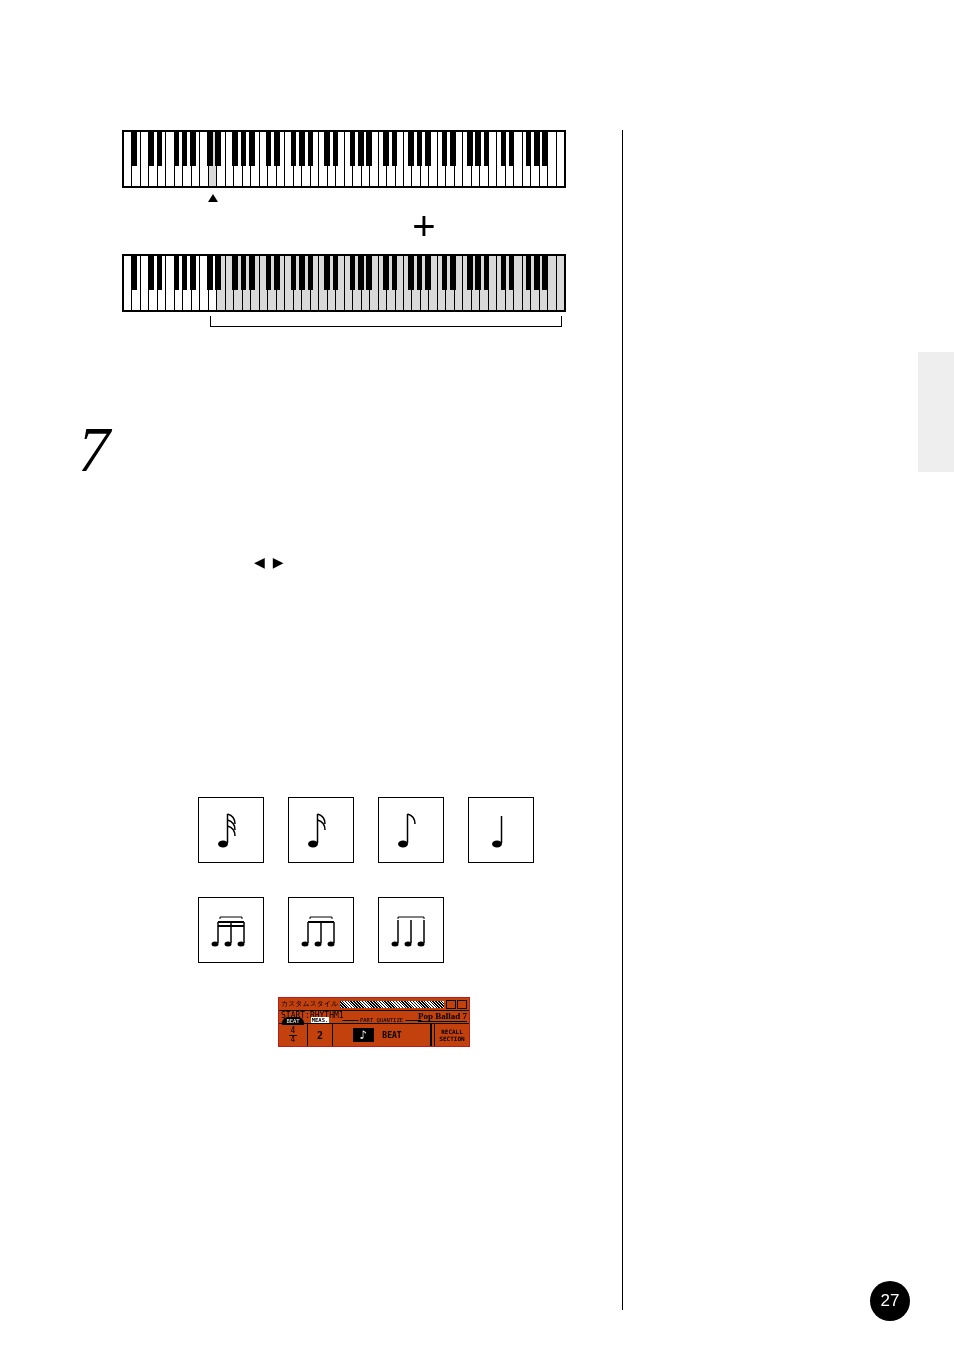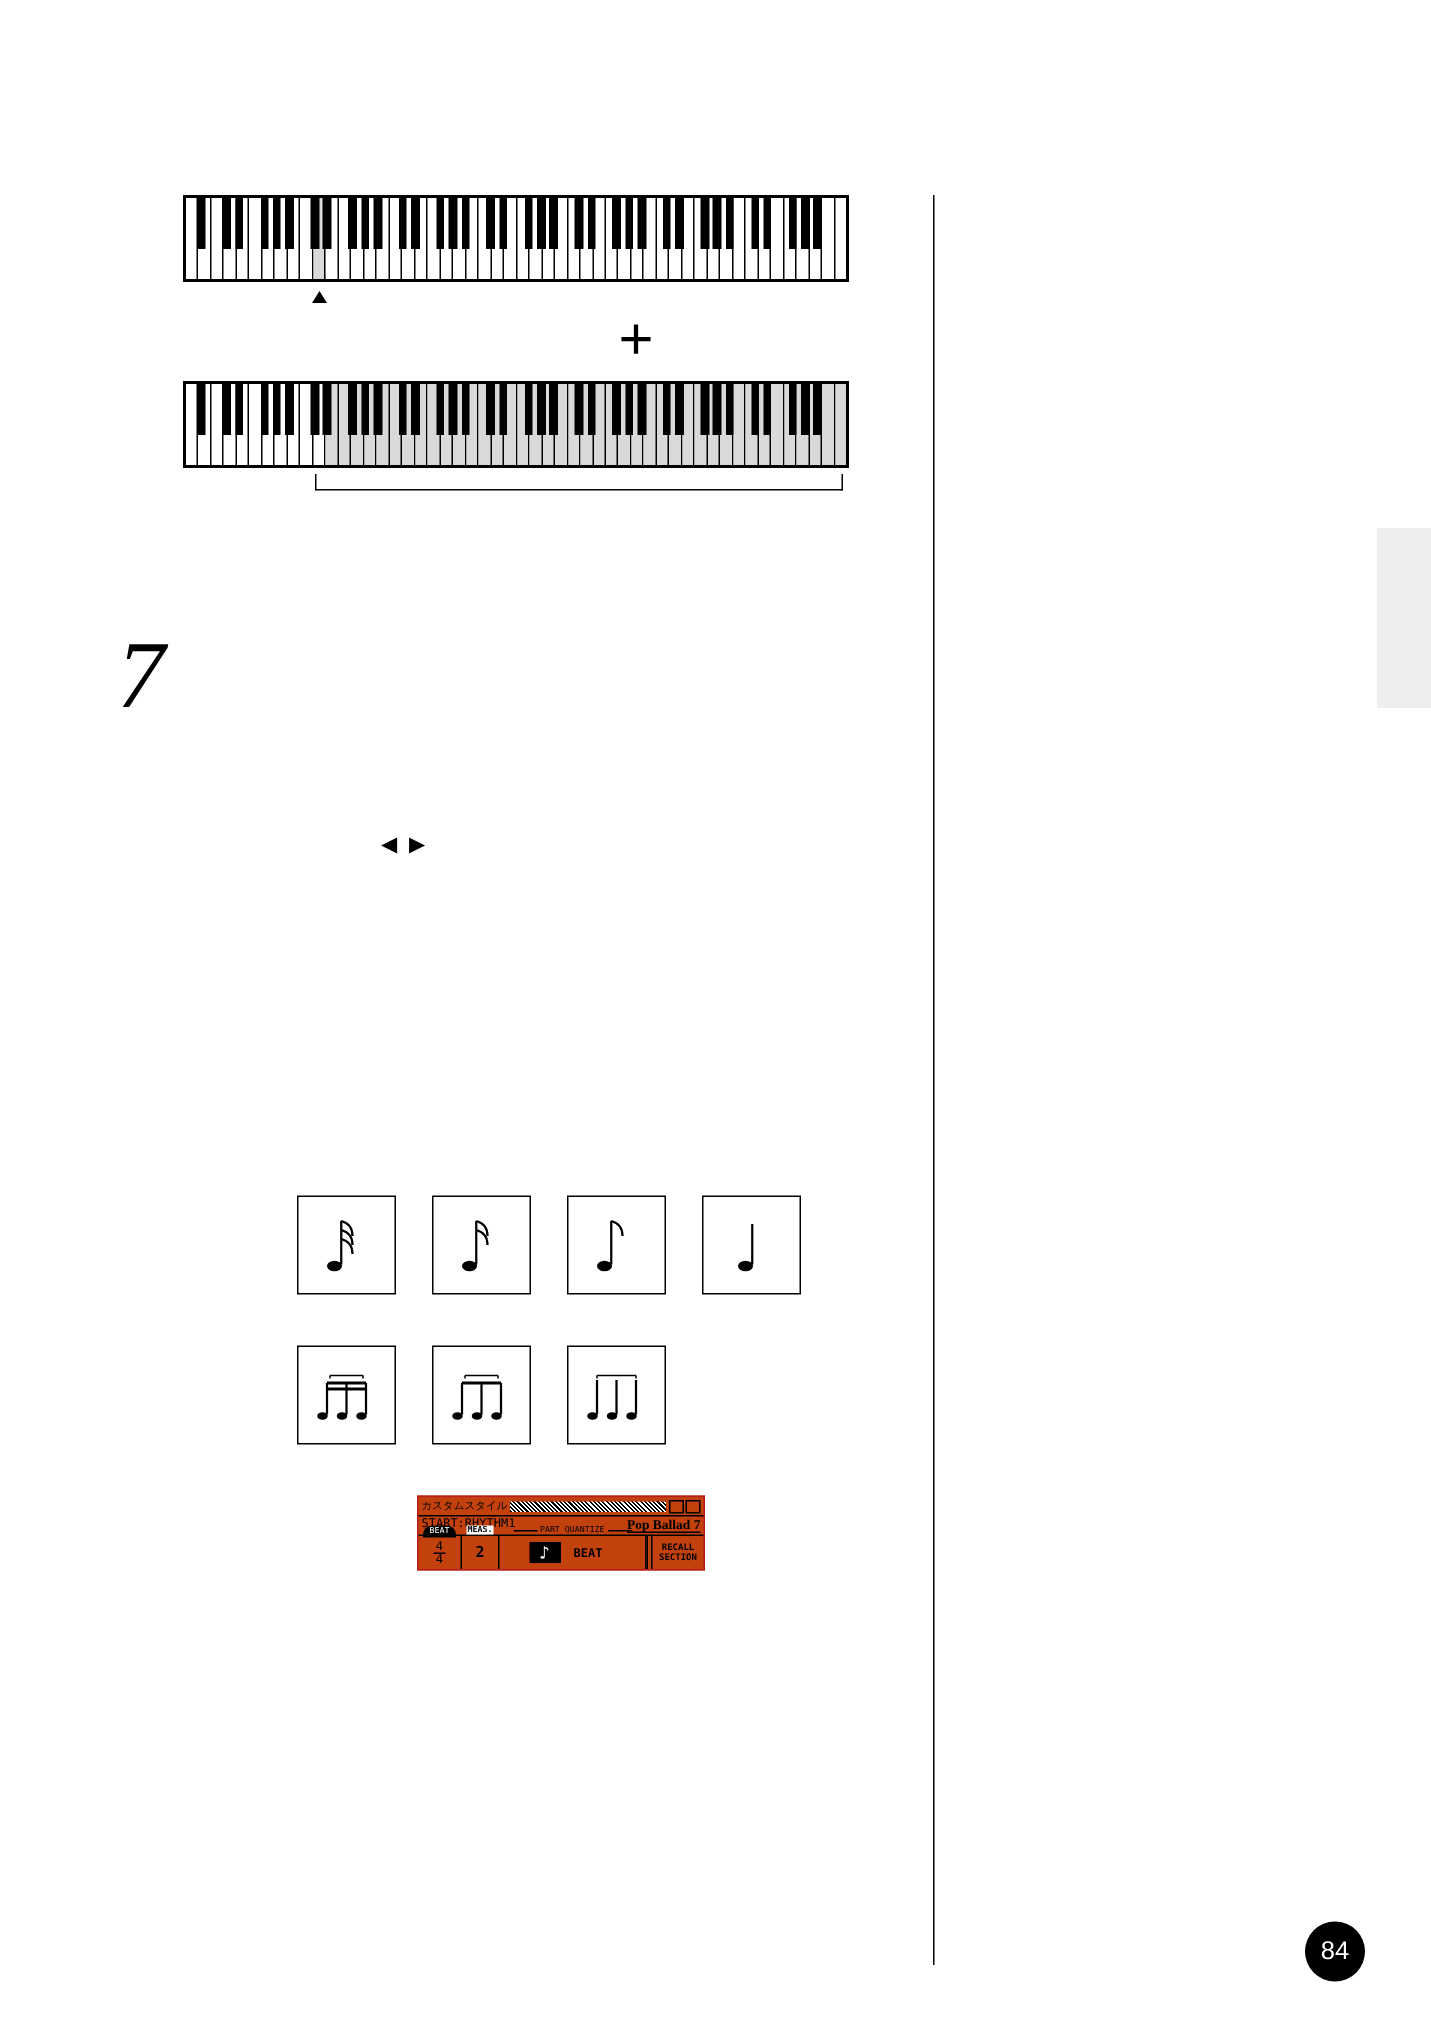--- a/index.html
+++ b/index.html
@@ -287,21 +287,21 @@
   .lcd-group-lab::before { left: -18px; }
   .lcd-group-lab::after  { right: -18px; }
 
 </style>
 </head>
 <body>
 <div class="page">
 
 <div class="right-divider"></div>
 <div class="tab"></div>
-<div class="page-number">84</div>
+<div class="page-number">27</div>
 
 <div class="content">
 
   <div class="kb-wrap">
     <div class="keyboard" id="kb1">
           <div class="whites">
             <div class="white-key"></div>
             <div class="white-key"></div>
             <div class="white-key"></div>
             <div class="white-key"></div>

